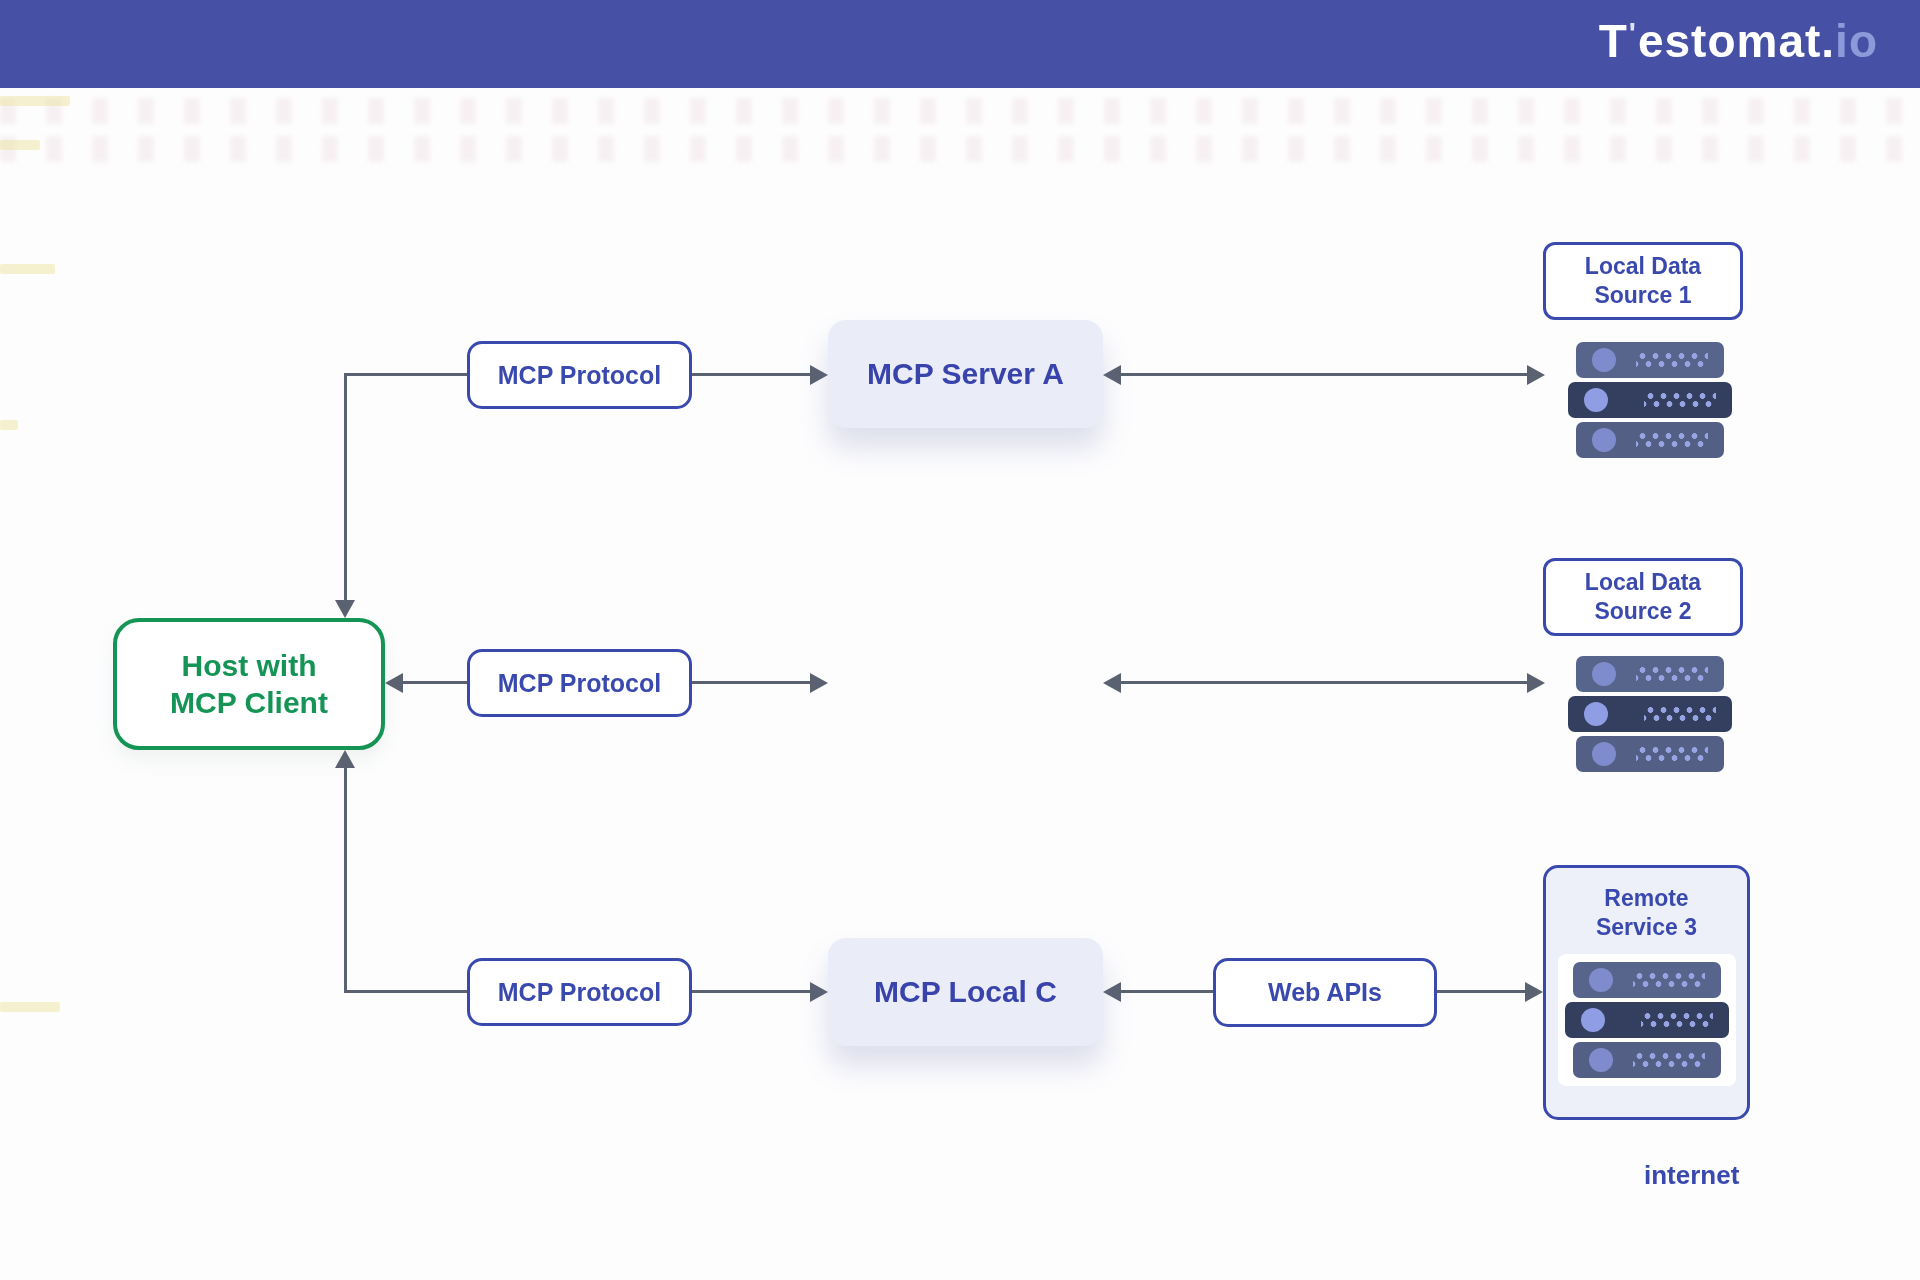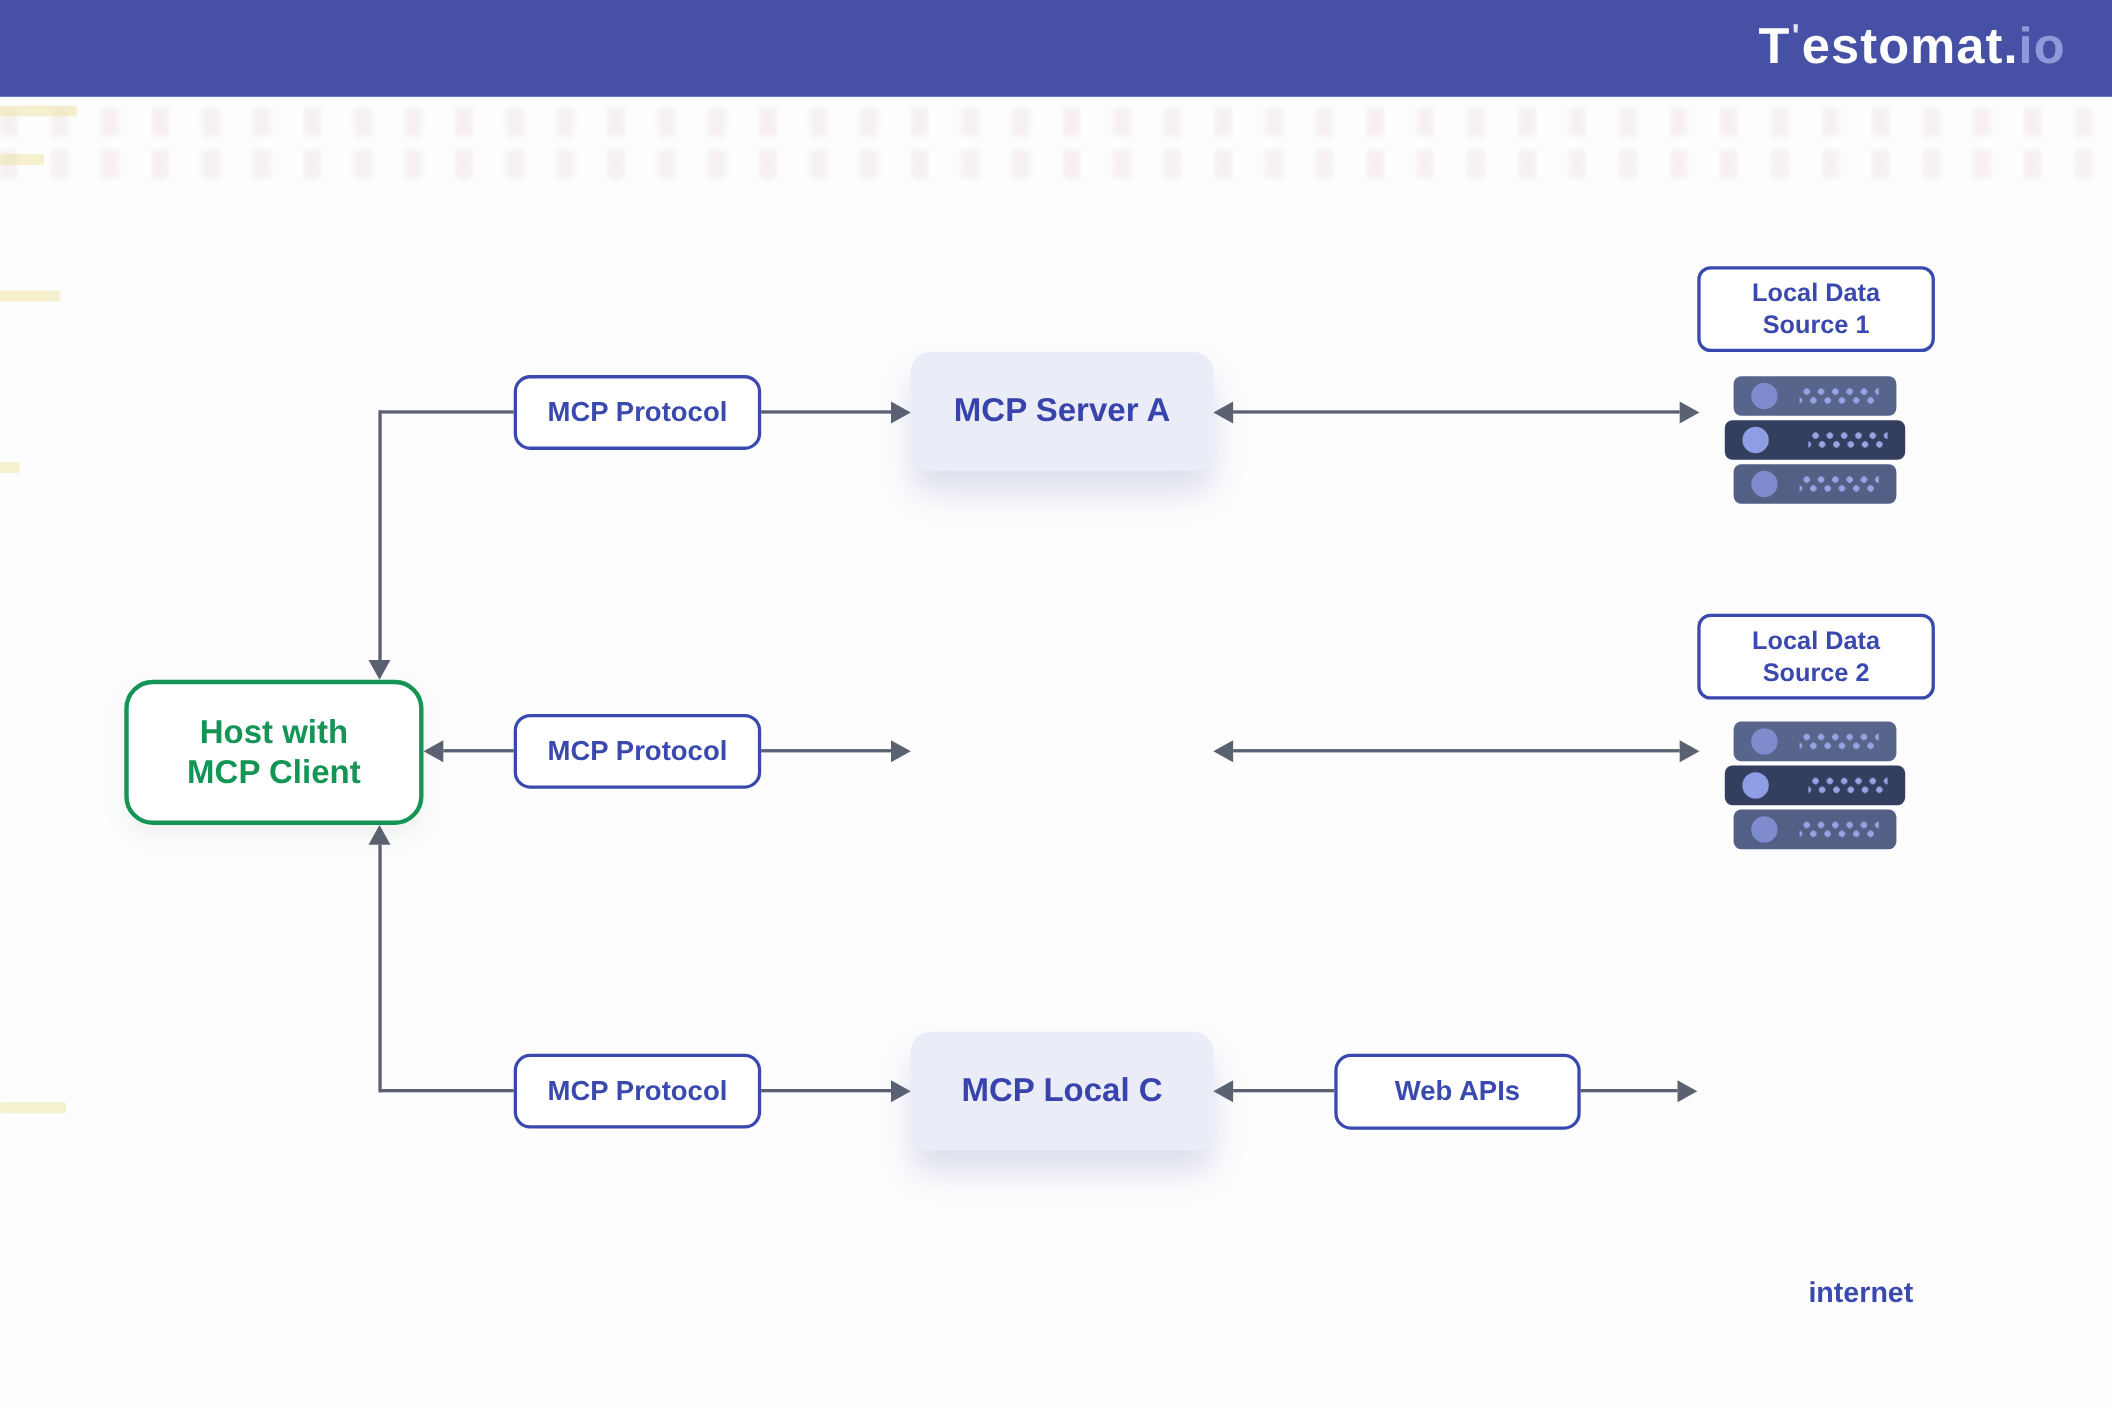--- a/index.html
+++ b/index.html
@@ -37,21 +37,21 @@
   .box{position:absolute;display:flex;flex-direction:column;align-items:center;justify-content:center;
     text-align:center;background:#fff;}
   .host{left:113px;top:618px;width:272px;height:132px;border:4px solid var(--green);border-radius:26px;
     color:var(--green);font-size:30px;font-weight:700;line-height:1.25;
     box-shadow:0 10px 18px rgba(120,150,130,0.10);}
   .protocol{width:225px;height:68px;border:3px solid var(--indigo);border-radius:15px;
     color:var(--indigo);font-size:25px;font-weight:600;}
   .server{width:275px;height:108px;border-radius:18px;background:var(--server-bg);border:none;
     color:#3843AB;font-size:30px;font-weight:700;
     box-shadow:0 20px 28px rgba(110,120,175,0.22);}
-  .labelbox{width:216px;height:78px;border:3px solid var(--indigo);border-radius:12px;
+  .labelbox{width:200px;height:78px;border:3px solid var(--indigo);border-radius:12px;
     color:var(--indigo);font-size:23px;font-weight:700;line-height:1.25;}
   .webapis{left:1213px;top:958px;width:224px;height:69px;border:3px solid var(--indigo);border-radius:15px;
     color:var(--indigo);font-size:25px;font-weight:600;}
   .remote{left:1543px;top:865px;width:207px;height:255px;border:3px solid var(--indigo);border-radius:15px;
     background:#EDF0F9;justify-content:flex-start;padding-top:16px;
     color:var(--indigo);font-size:23px;font-weight:700;line-height:1.25;}
   .internet{position:absolute;left:1644px;top:1160px;color:var(--indigo);font-size:26px;font-weight:700;}
 
   
   .hline,.vline{position:absolute;background:var(--arrow);}
@@ -179,19 +179,39 @@
     <div class="slab mid">
         <span class="knob"></span>
         <span class="dots"></span>
       </div>
     <div class="slab bottom">
         <span class="knob"></span>
         <span class="dots"></span>
       </div>
   </div>
 
+  <div class="box remote">
+    <span>Remote</span>
+    <span>Service 3</span>
+    <div class="stack-backdrop">
+      <div class="stack inner">
+        <div class="slab">
+            <span class="knob"></span>
+            <span class="dots"></span>
+          </div>
+        <div class="slab mid">
+            <span class="knob"></span>
+            <span class="dots"></span>
+          </div>
+        <div class="slab bottom">
+            <span class="knob"></span>
+            <span class="dots"></span>
+          </div>
+      </div>
+    </div>
+  </div>
   <div class="internet">internet</div>
 
   <div class="box webapis">
     <span>Web APIs</span>
   </div>
 
 </div>
 
 </body></html>

